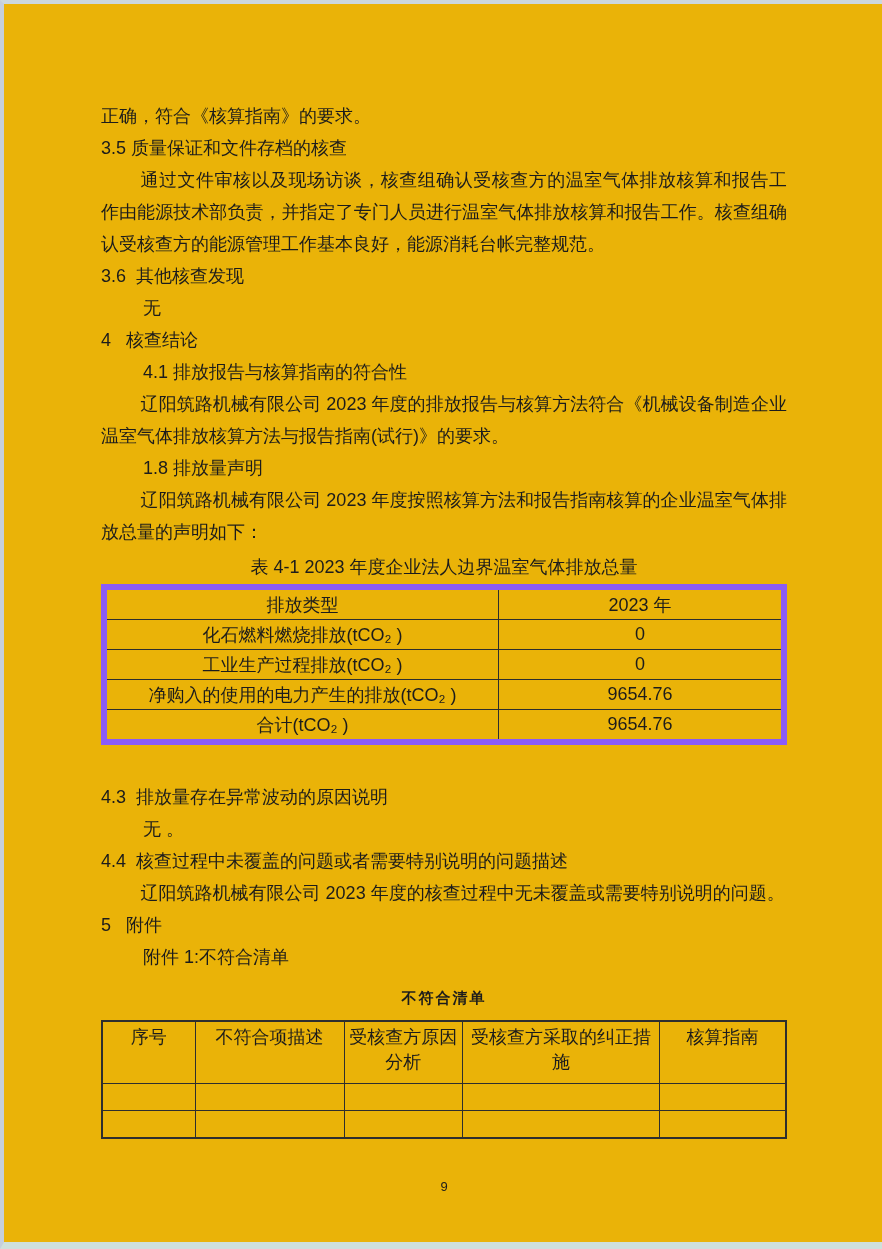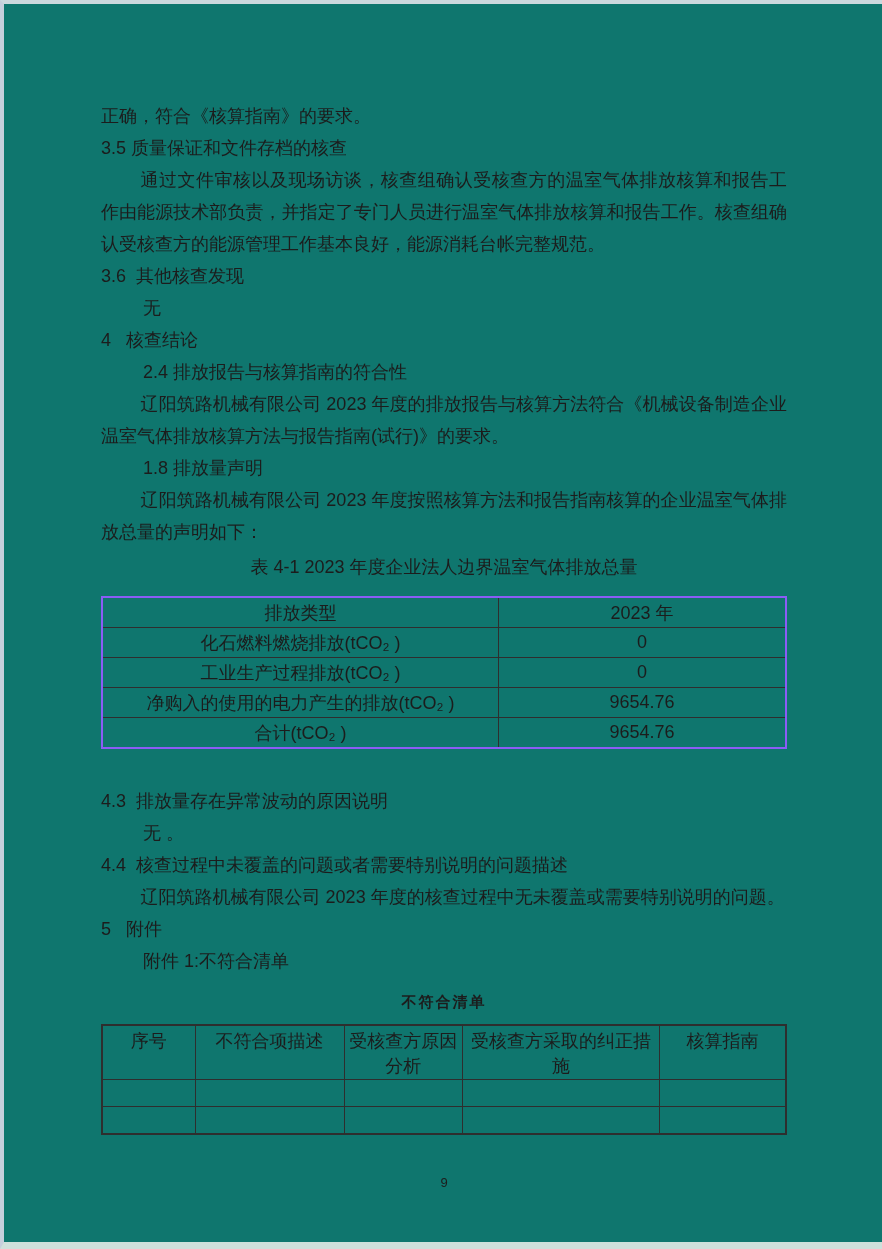--- a/index.html
+++ b/index.html
@@ -4,21 +4,21 @@
 <style>
   html, body {
     margin: 0;
     padding: 0;
     background: #c9d3dc;
   }
   .viewport {
     position: relative;
     width: 882px;
     height: 1249px;
-    background: #0f766e;
+    background: #eab308;
     box-sizing: border-box;
     border-top: 4px solid #ccd8dd;
     border-left: 4px solid #c6cfdc;
     border-bottom: 7px solid #cfe0db;
     overflow: hidden;
     font-family: "Liberation Sans", "DejaVu Sans", sans-serif;
     color: #1c1c1c;
   }
   .content {
     position: absolute;
@@ -42,22 +42,22 @@
     line-height: 34px;
     text-align: center;
     margin-top: 2px;
   }
   table {
     border-collapse: collapse;
     width: 100%;
     table-layout: fixed;
   }
   .emission {
-    border: 2px solid #8b5cf6;
-    margin-top: 12px;
+    border: 6px solid #8b5cf6;
+    margin-top: 0;
     padding-left: 41px;
   }
   .emission th, .emission td {
     border: 1px solid #2e2e2e;
     height: 29px;
     text-align: center;
     vertical-align: middle;
     font-size: 18px;
     font-weight: normal;
     padding: 0 4px;
@@ -75,21 +75,21 @@
   .nonconformity {
     border: 2px solid #2e2e2e;
   }
   .nonconformity th {
     border: 1px solid #2e2e2e;
     font-size: 18px;
     font-weight: normal;
     line-height: 25px;
     text-align: center;
     vertical-align: top;
-    padding: 3px 2px 0;
+    padding: 3px 2px 8px;
     height: 49px;
     overflow: hidden;
   }
   .nonconformity td {
     border: 1px solid #2e2e2e;
     height: 26px;
     padding: 0;
   }
   .page-number {
     text-align: center;
@@ -106,21 +106,21 @@
     <p class="line">正确，符合《核算指南》的要求。</p>
 
     <p class="line">3.5 质量保证和文件存档的核查</p>
     <p class="line body-indent">通过文件审核以及现场访谈，核查组确认受核查方的温室气体排放核算和报告工作由能源技术部负责，并指定了专门人员进行温室气体排放核算和报告工作。核查组确认受核查方的能源管理工作基本良好，能源消耗台帐完整规范。</p>
 
     <p class="line">3.6  其他核查发现</p>
     <p class="line indent40">无</p>
 
     <p class="line">4   核查结论</p>
 
-    <p class="line indent40">2.4 排放报告与核算指南的符合性</p>
+    <p class="line indent40">4.1 排放报告与核算指南的符合性</p>
     <p class="line body-indent">辽阳筑路机械有限公司 2023 年度的排放报告与核算方法符合《机械设备制造企业温室气体排放核算方法与报告指南(试行)》的要求。</p>
 
     <p class="line indent40">1.8 排放量声明</p>
     <p class="line body-indent">辽阳筑路机械有限公司 2023 年度按照核算方法和报告指南核算的企业温室气体排放总量的声明如下：</p>
 
     <p class="caption">表 4-1 2023 年度企业法人边界温室气体排放总量</p>
 
     <table class="emission">
       <colgroup>
         <col style="width:58%">

